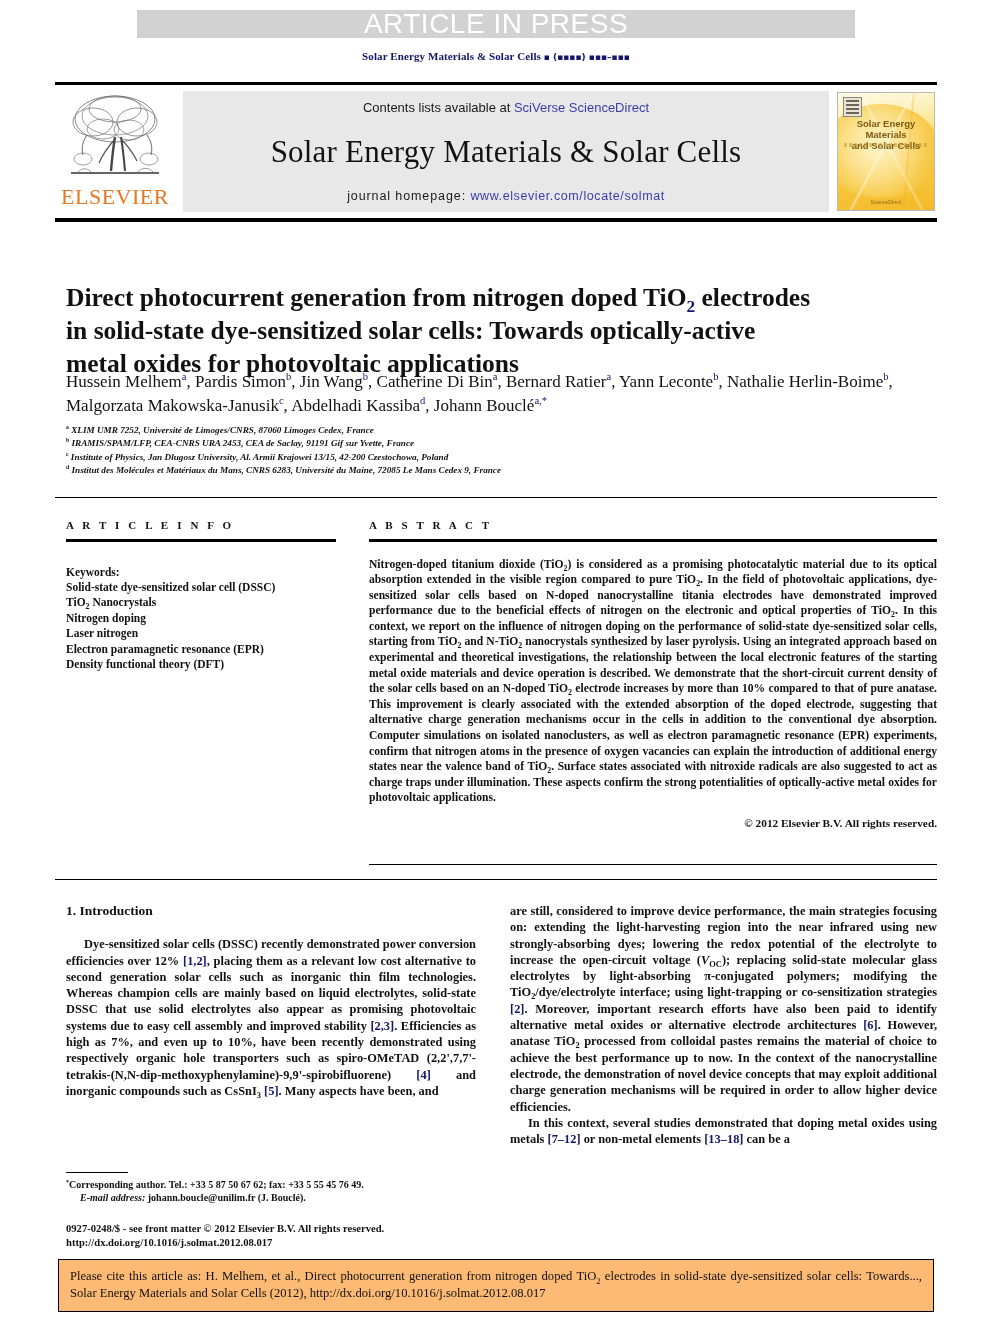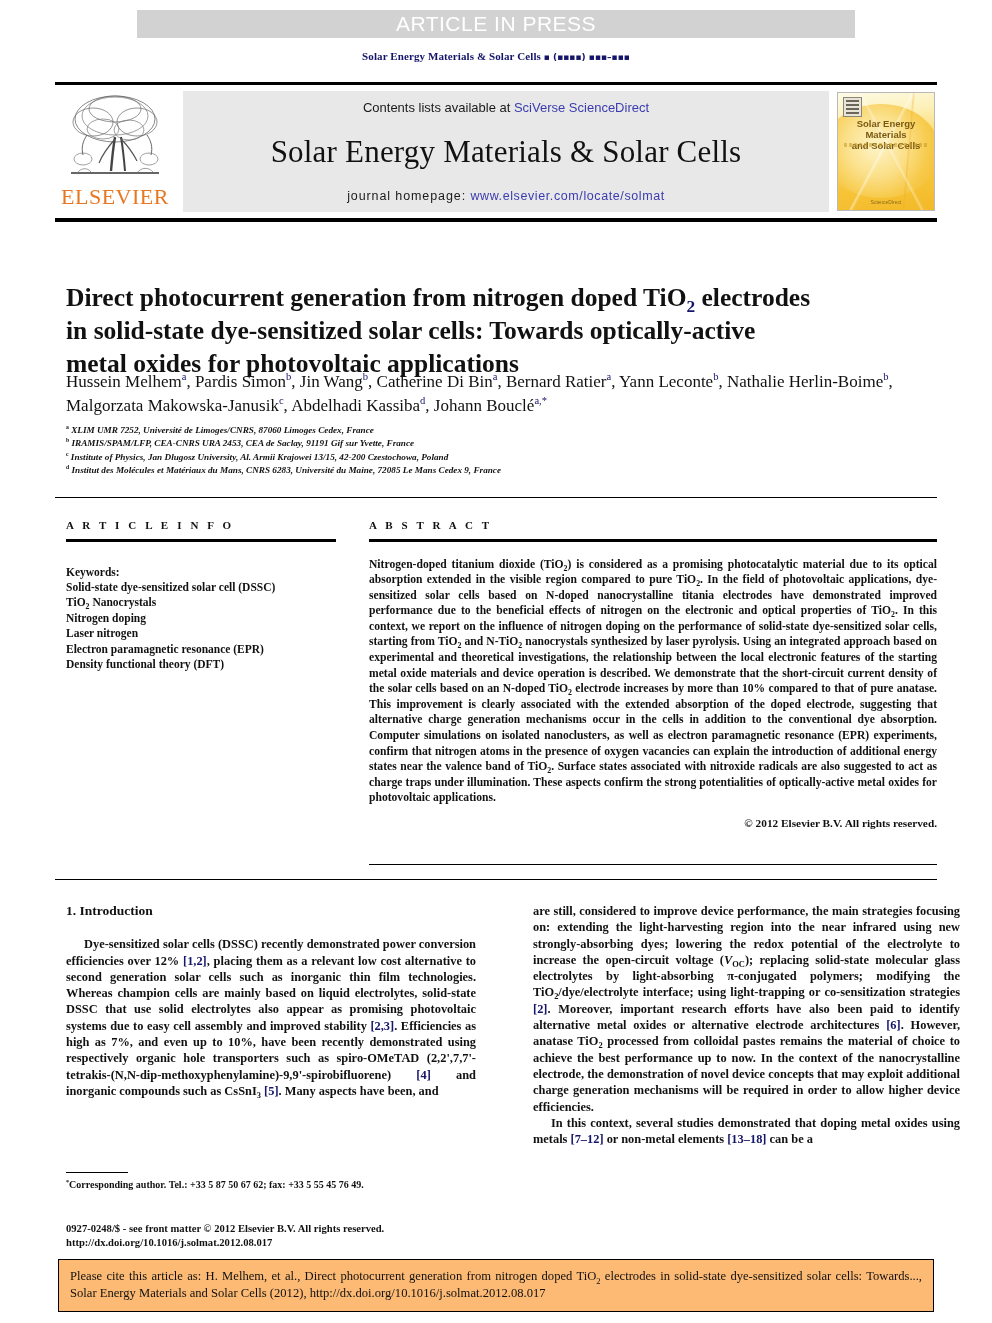--- a/index.html
+++ b/index.html
@@ -28,21 +28,21 @@
     position: absolute;
     left: 137px;
     top: 10px;
     width: 718px;
     height: 28px;
     background: #d2d2d2;
     text-align: center;
   }
   .aip-banner span {
     font-family: "Liberation Sans", sans-serif;
-    font-size: 21px;
+    font-size: 28px;
     letter-spacing: 0.5px;
     color: #ffffff;
     line-height: 28px;
     font-weight: 400;
   }
 
   
   .running-head {
     position: absolute;
     top: 50px;
@@ -257,21 +257,21 @@
   .body-col {
     position:absolute;
     font-family:"Liberation Serif", serif;
     font-size:12.4px;
     line-height:16.3px;
     text-align: justify;
     color:#111;
     font-weight: bold;
   }
   .body-col.left  { left:66px;  top:903px; width:410px; }
-  .body-col.right { left:510px; top:903px; width:427px;margin-left:23px; }
+  .body-col.right { left:510px; top:903px; width:427px; }
   .sec-number {
     font-family:"Liberation Serif", serif;
     font-weight:bold;
     font-size:13.5px;
     margin: 0 0 17px 0;
   }
   .body-col p { margin:0; text-indent: 18px; }
   .body-col p.noindent { text-indent:0; }
   .ref { color:#14146b; }
 
@@ -433,20 +433,21 @@
   </div>
 
   <div class="body-col right">
     <p class="noindent" id="intro-right-1">are still, considered to improve device performance, the main strategies focusing on: extending the light-harvesting region into the near infrared using new strongly-absorbing dyes; lowering the redox potential of the electrolyte to increase the open-circuit voltage (<i>V</i><sub>OC</sub>); replacing solid-state molecular glass electrolytes by light-absorbing π-conjugated polymers; modifying the TiO<sub>2</sub>/dye/electrolyte interface; using light-trapping or co-sensitization strategies <span class="ref">[2]</span>. Moreover, important research efforts have also been paid to identify alternative metal oxides or alternative electrode architectures <span class="ref">[6]</span>. However, anatase TiO<sub>2</sub> processed from colloidal pastes remains the material of choice to achieve the best performance up to now. In the context of the nanocrystalline electrode, the demonstration of novel device concepts that may exploit additional charge generation mechanisms will be required in order to allow higher device efficiencies.</p>
     <p id="intro-right-2">In this context, several studies demonstrated that doping metal oxides using metals <span class="ref">[7–12]</span> or non-metal elements <span class="ref">[13–18]</span> can be a</p>
   </div>
 
   <div class="footnote-rule"></div>
   <div class="footnote">
     <div><sup>*</sup><span>Corresponding author. Tel.: +33 5 87 50 67 62; fax: +33 5 55 45 76 49.</span></div>
+    <div style="padding-left:14px;"><span class="em">E-mail address:</span> <span>johann.boucle@unilim.fr (J. Bouclé).</span></div>
   </div>
 
   <div class="issn">
     <div>0927-0248/$ - see front matter © 2012 Elsevier B.V. All rights reserved.</div>
     <div>http://dx.doi.org/10.1016/j.solmat.2012.08.017</div>
   </div>
 
   <div class="cite-box">
     <span id="cite-text">Please cite this article as: H. Melhem, et al., Direct photocurrent generation from nitrogen doped TiO<sub>2</sub> electrodes in solid-state dye-sensitized solar cells: Towards..., Solar Energy Materials and Solar Cells (2012), http://dx.doi.org/10.1016/j.solmat.2012.08.017</span>
   </div>

